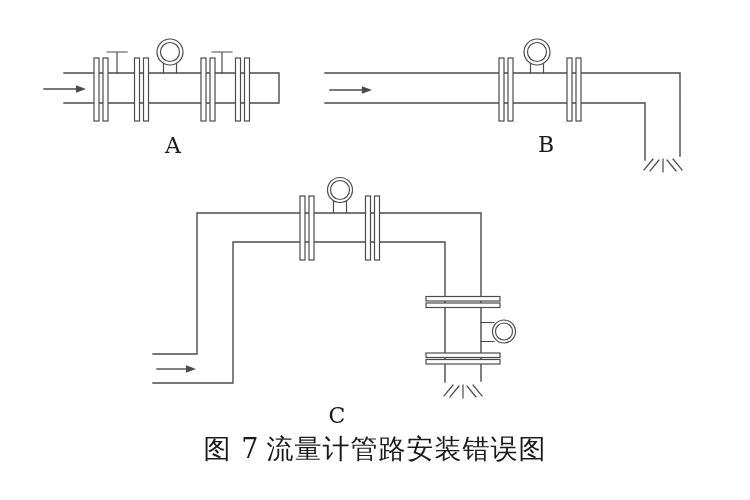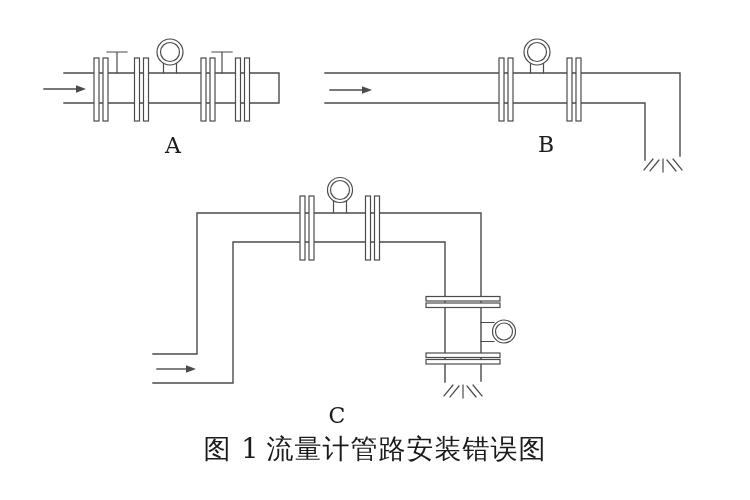--- a/index.html
+++ b/index.html
@@ -125,16 +125,16 @@
       </g>
       <path class="ln thin" d="M444 396 L453 385 M450 397 L459 386 M463 398 V385 M467 386 L476 397 M473 385 L482 396"></path>
     </g>
   </svg>
 
   <div class="lbl" style="left:151px;top:134px;">A</div>
   <div class="lbl" style="left:524px;top:133px;">B</div>
   <div class="lbl" style="left:315px;top:404px;">C</div>
 
   <div class="caption">
-    <span>图 1</span><span class="cap-title">流量计管路安装错误图</span>
+    <span>图 7</span><span class="cap-title">流量计管路安装错误图</span>
   </div>
 
 </div>
 
 </body></html>

